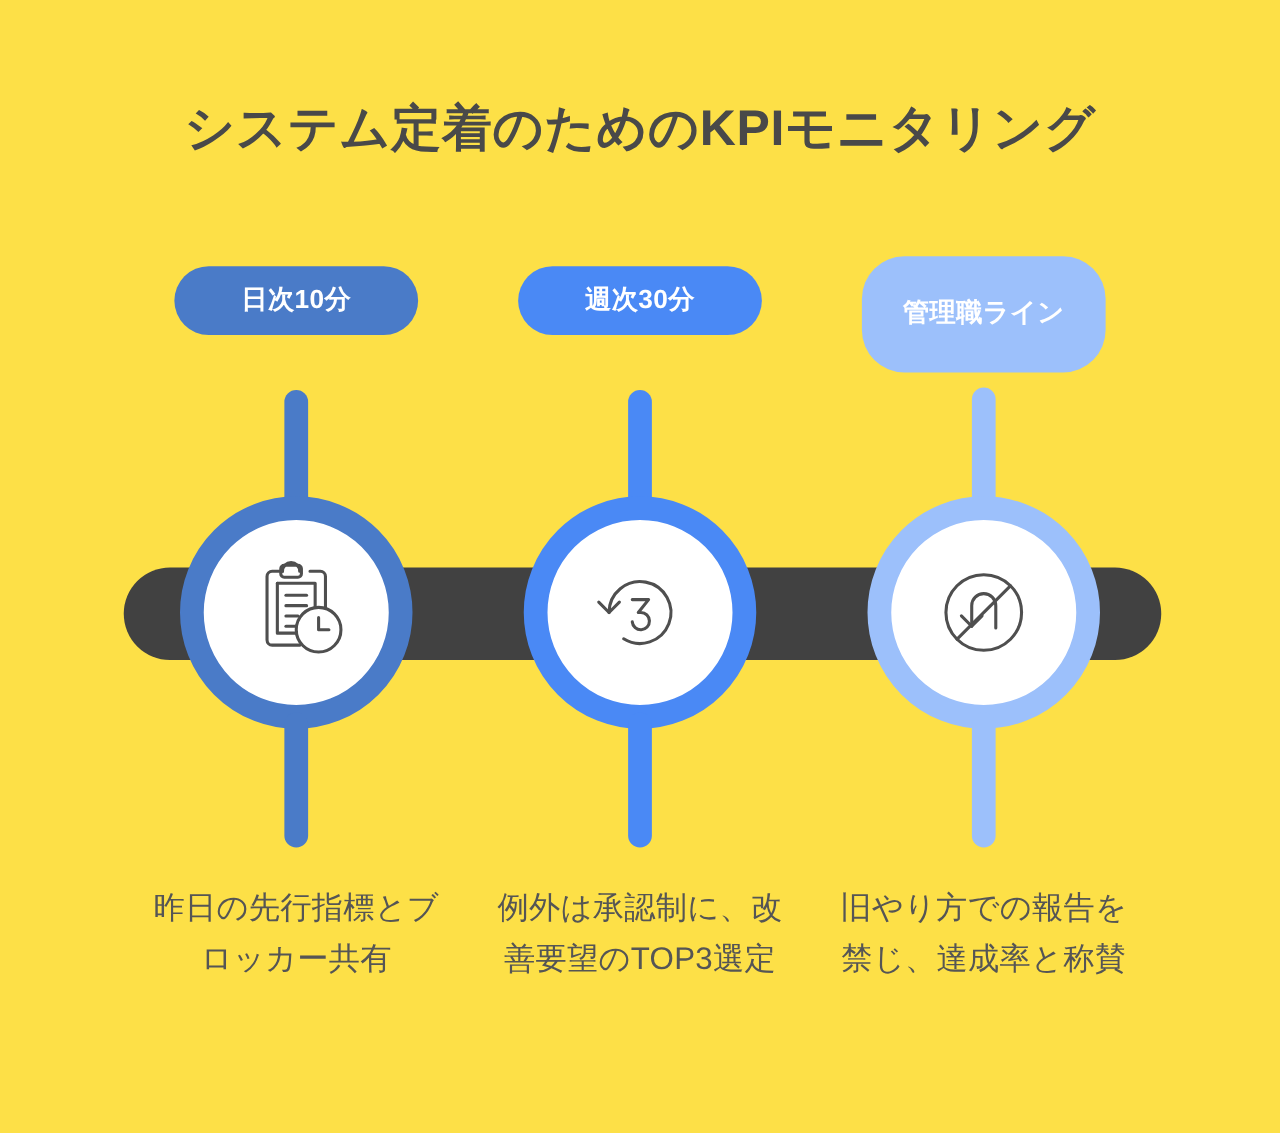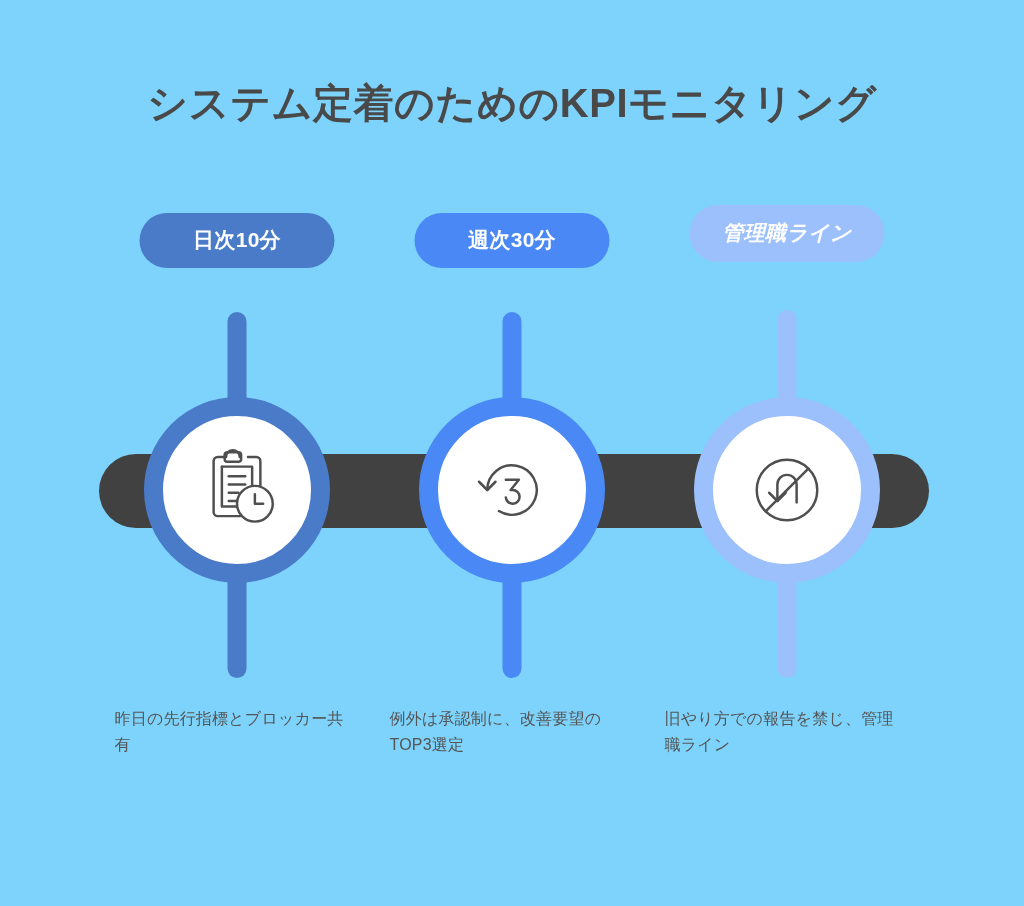--- a/index.html
+++ b/index.html
@@ -70,23 +70,22 @@
     border-radius: 34px;
     text-align: center;
     color: #ffffff;
     font-size: 21px;
     font-weight: 700;
     line-height: 1.38;
     letter-spacing: 0.3px;
   }
   .pill-3 {
     top: 205px;
-    padding: 14px 20px;
+    padding: 32px 20px;
     min-width: 195px;
-    font-style: italic;
   }
 
   
   .stem {
     position: absolute;
     left: 50%;
     transform: translateX(-50%);
     width: 19px;
     border-radius: 10px;
   }
@@ -117,30 +116,31 @@
     display: block;
   }
 
   
   .caption {
     position: absolute;
     top: 706px;
     left: 50%;
     transform: translateX(-50%);
     width: 245px;
-    font-size: 16px;
+    text-align: center;
+    font-size: 25px;
     line-height: 1.62;
     color: #555555;
     letter-spacing: 0.2px;
   }
 </style>
 </head>
 <body>
 
-<div id="stage" style="background: #7dd3fc;">
+<div id="stage" style="background: #fde047;">
 
   <div class="title" style="color: rgb(73, 73, 73);">システム定着のためのKPIモニタリング</div>
 
   <div class="track" style="background: rgb(65, 65, 65);"></div>
 
   <div class="col col-1">
     <div class="pill" style="background: rgb(74, 123, 200);">日次10分</div>
     <div class="stem stem-top" style="background: rgb(74, 123, 200);"></div>
     <div class="ring" style="border-color: rgb(74, 123, 200);">
       <svg class="glyph" viewBox="0 0 64 64" fill="none" stroke="#4F4F4F" stroke-width="1.8" stroke-linecap="round" stroke-linejoin="round">
@@ -181,16 +181,16 @@
     <div class="stem stem-top-3" style="background: rgb(156, 192, 251);"></div>
     <div class="ring" style="border-color: rgb(156, 192, 251);">
       <svg class="glyph" viewBox="0 0 64 64" fill="none" stroke="#4F4F4F" stroke-width="1.8" stroke-linecap="round" stroke-linejoin="round">
         <circle cx="32" cy="32" r="22"></circle>
         <line x1="16.5" y1="47.5" x2="47.5" y2="16.5"></line>
         <path d="M25 40V28a7 7 0 0 1 14 0v13"></path>
         <path d="M19 34l6 6 6-6"></path>
       </svg>
     </div>
     <div class="stem stem-bottom" style="background: rgb(156, 192, 251);"></div>
-    <div class="caption" style="color: rgb(85, 85, 85);">旧やり方での報告を禁じ、管理職ライン</div>
+    <div class="caption" style="color: rgb(85, 85, 85);">旧やり方での報告を禁じ、達成率と称賛</div>
   </div>
 
 </div>
 
 </body></html>

